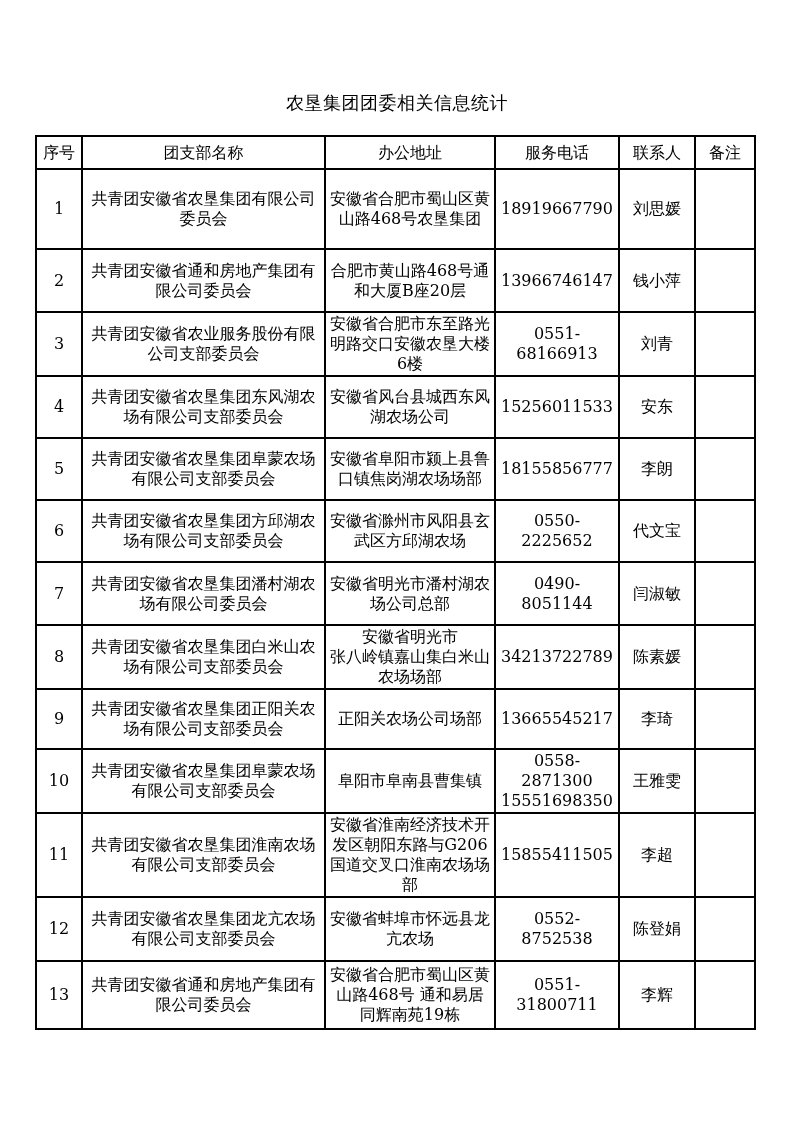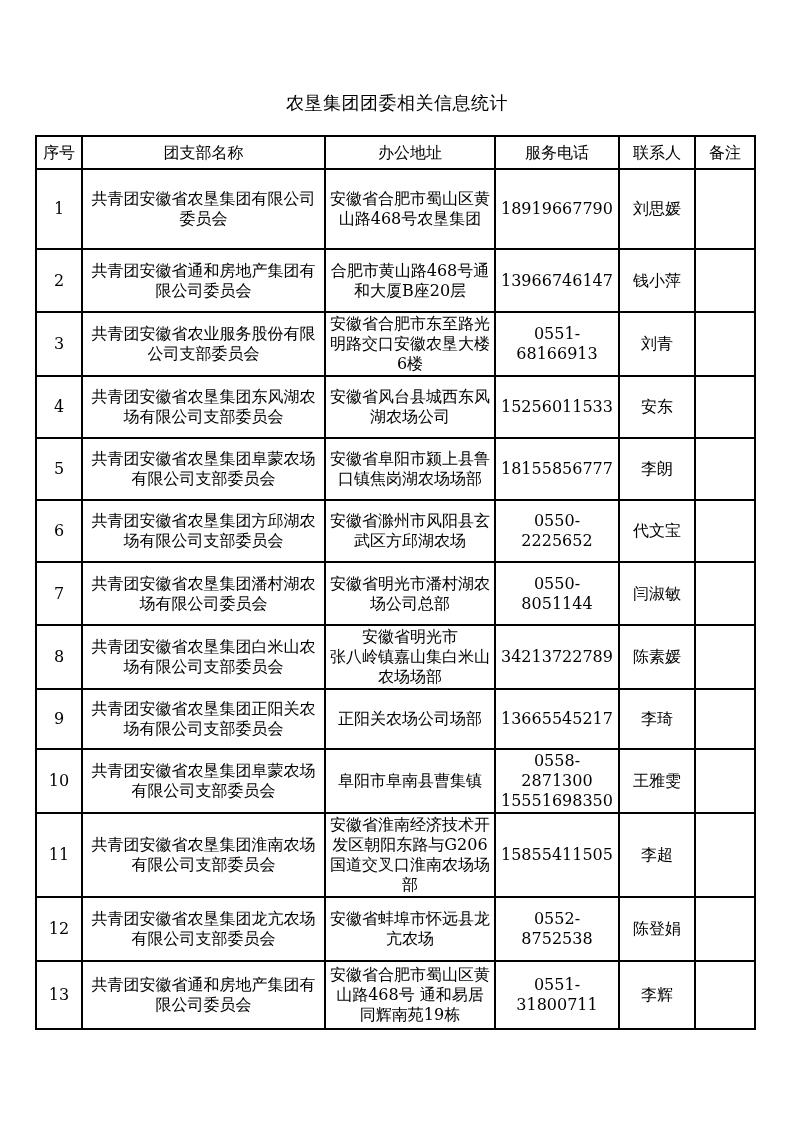--- a/index.html
+++ b/index.html
@@ -124,21 +124,21 @@
           <td class="cell-name">共青团安徽省农垦集团方邱湖农场有限公司支部委员会</td>
           <td class="cell-address">安徽省滁州市风阳县玄武区方邱湖农场</td>
           <td class="cell-phone">0550-2225652</td>
           <td class="cell-contact">代文宝</td>
           <td class="cell-note"></td>
         </tr>
         <tr>
           <td class="cell-no">7</td>
           <td class="cell-name">共青团安徽省农垦集团潘村湖农场有限公司委员会</td>
           <td class="cell-address">安徽省明光市潘村湖农场公司总部</td>
-          <td class="cell-phone">0550-8051144</td>
+          <td class="cell-phone">0490-8051144</td>
           <td class="cell-contact">闫淑敏</td>
           <td class="cell-note"></td>
         </tr>
         <tr>
           <td class="cell-no">8</td>
           <td class="cell-name">共青团安徽省农垦集团白米山农场有限公司支部委员会</td>
           <td class="cell-address">安徽省明光市
 张八岭镇嘉山集白米山农场场部</td>
           <td class="cell-phone">34213722789</td>
           <td class="cell-contact">陈素媛</td>

